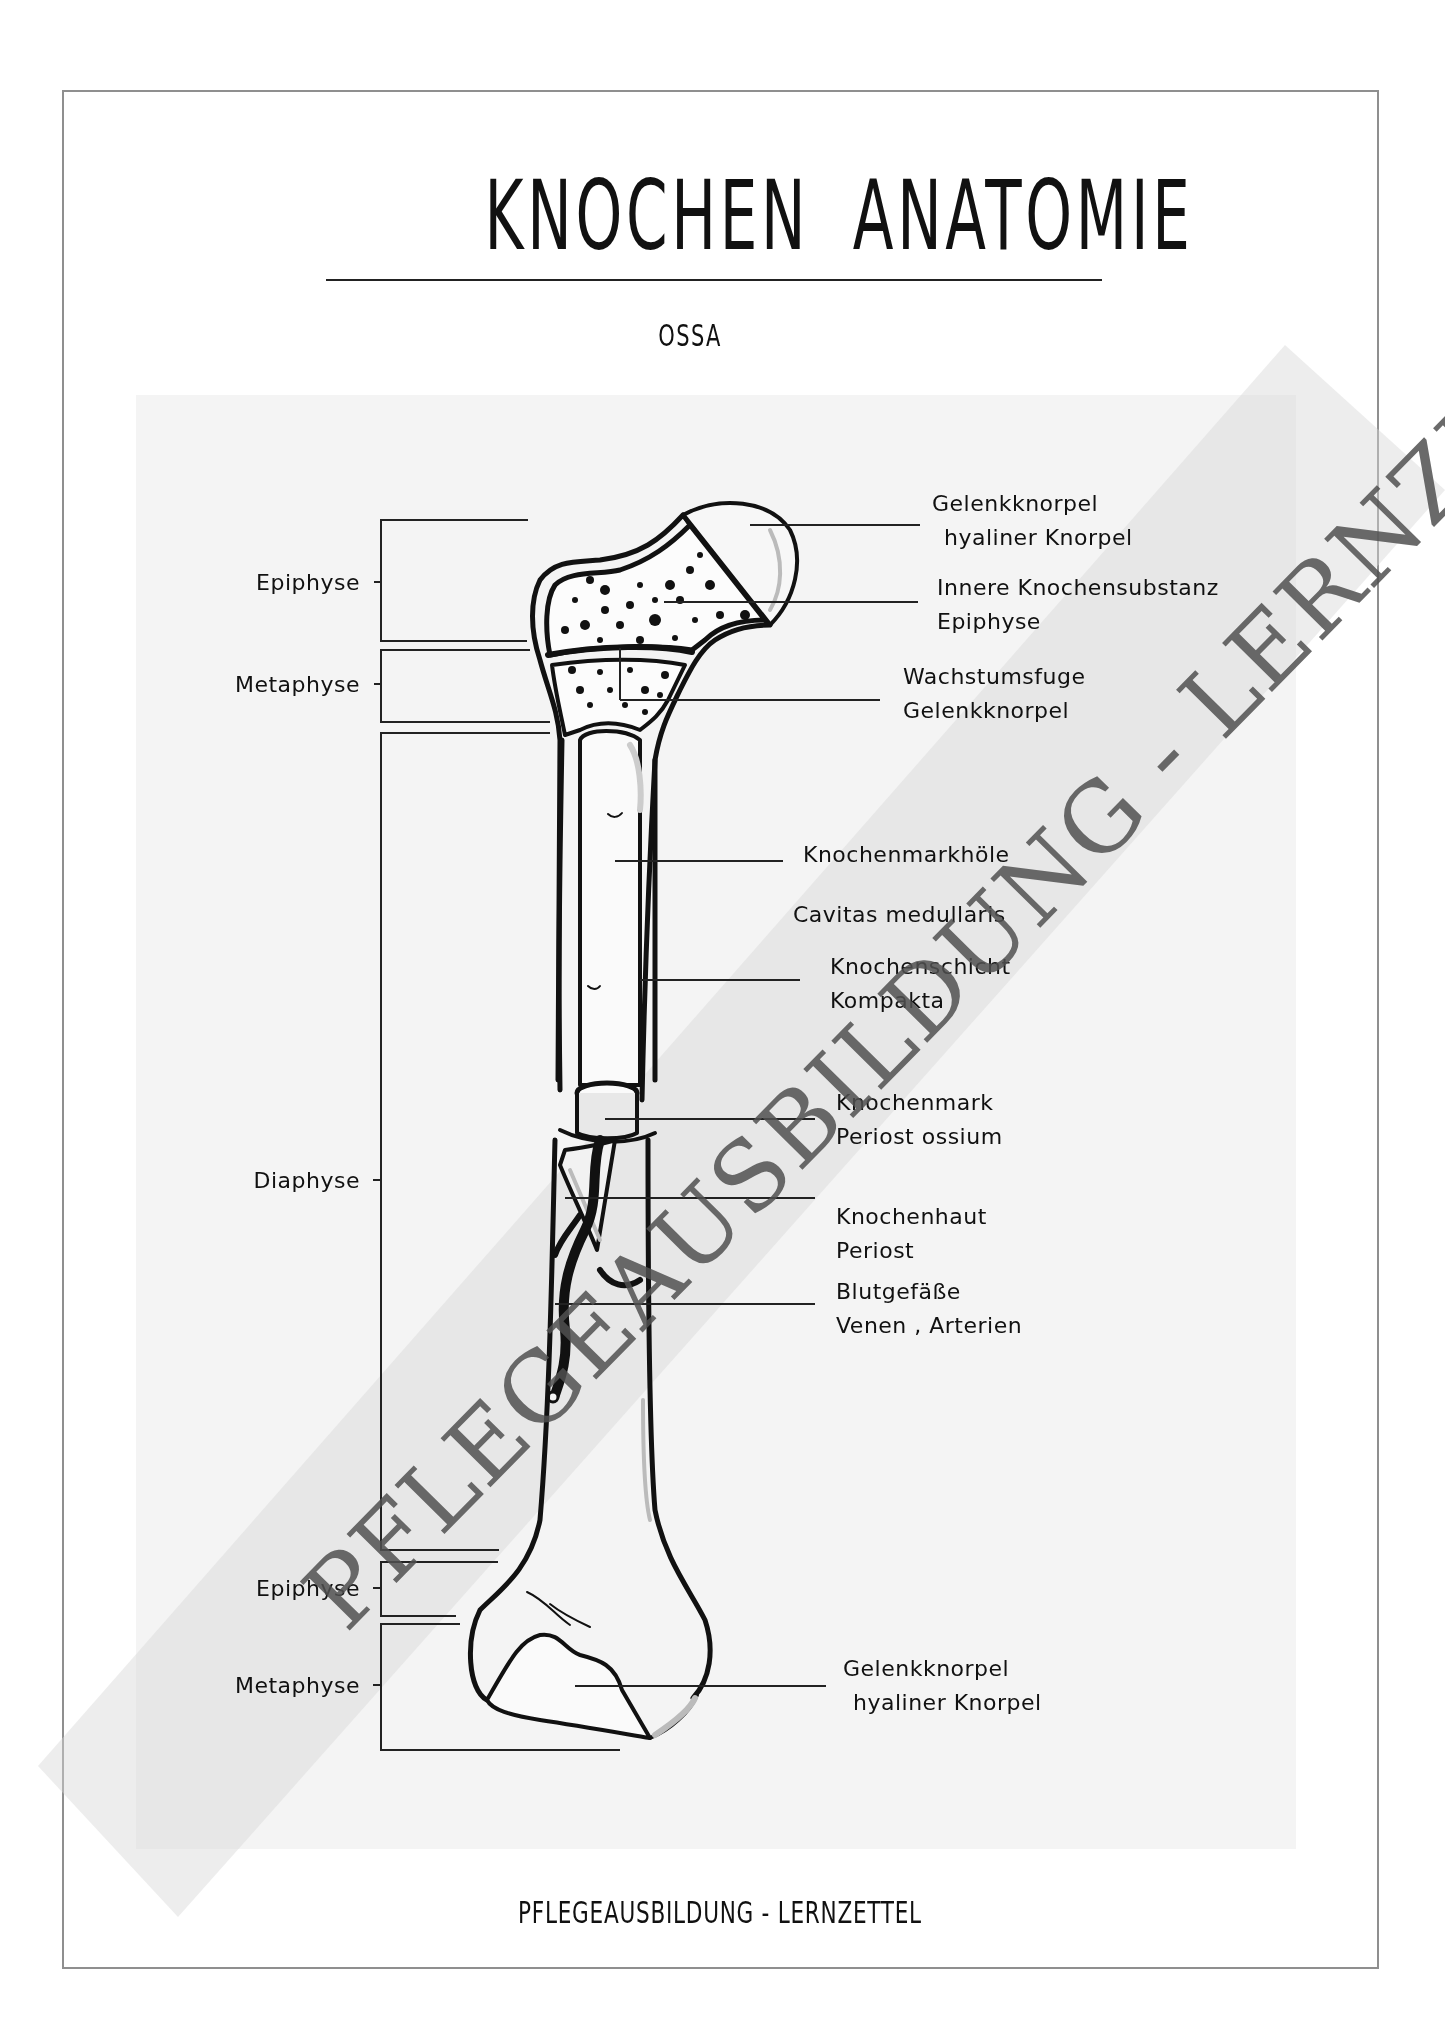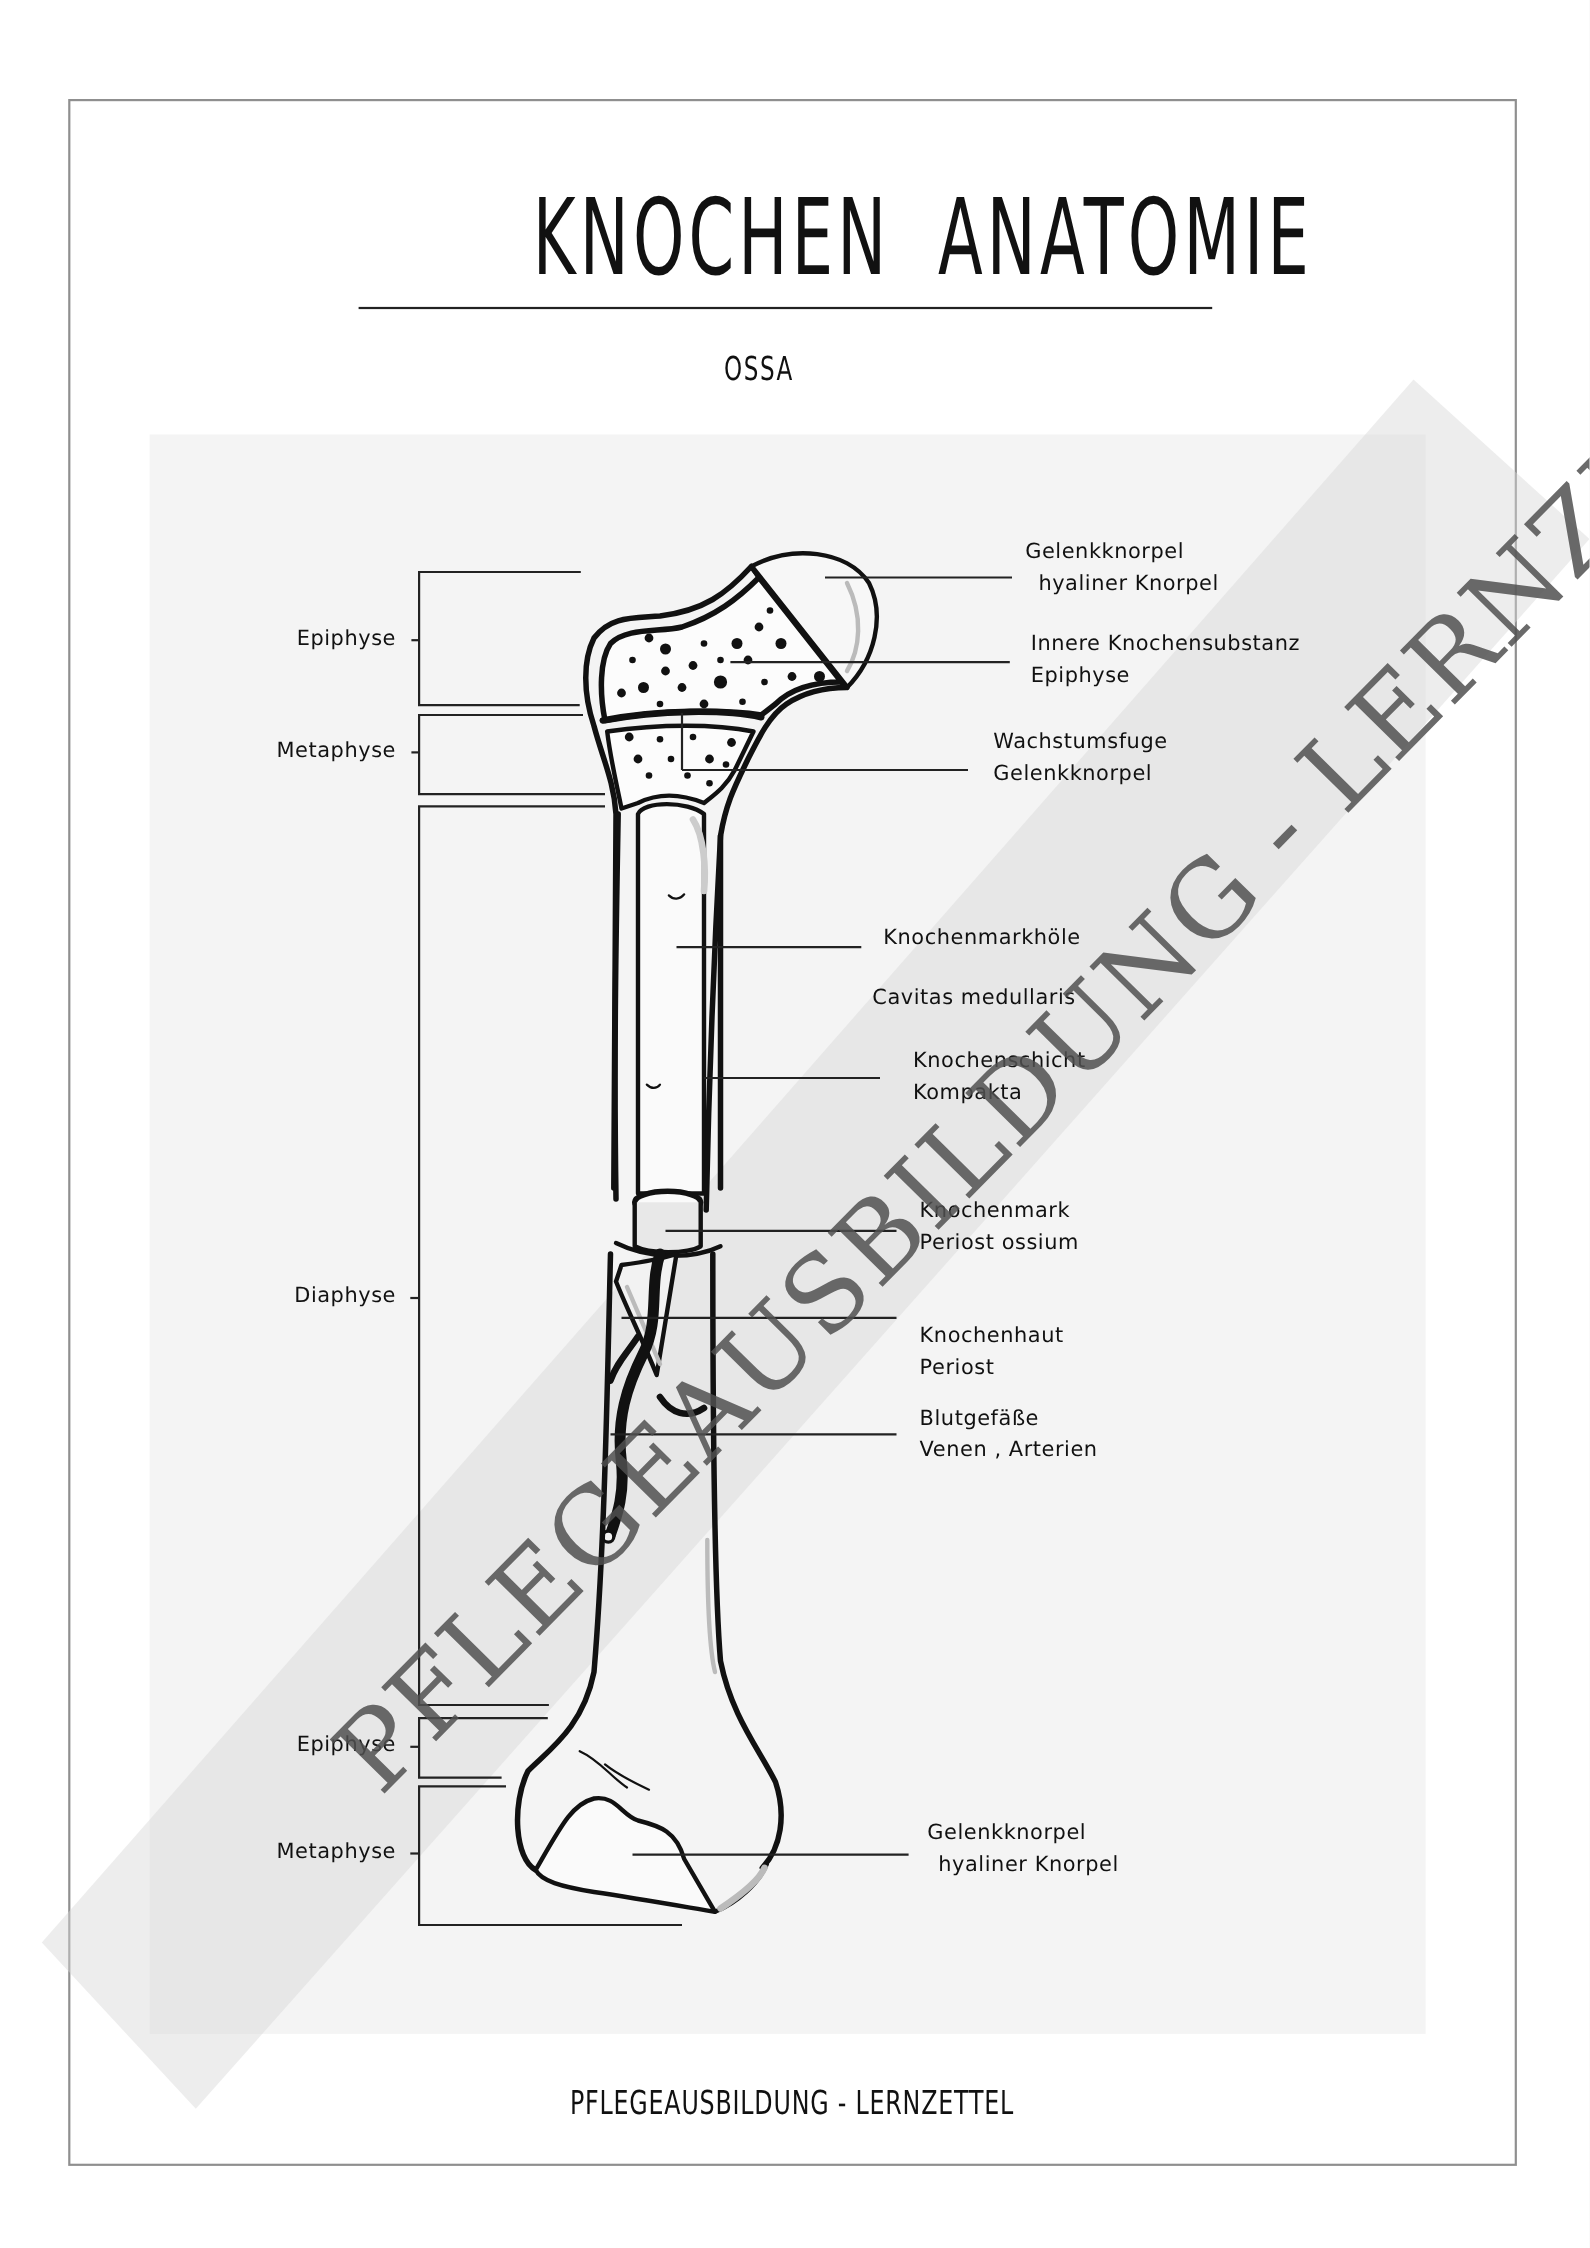--- a/index.html
+++ b/index.html
@@ -55,21 +55,21 @@
       width: 1160px; height: 1454px;
       background: #f4f4f4;
     }
     svg.diagram {
       position: absolute; left: 0; top: 0;
       width: 1445px; height: 2044px;
     }
     .label {
       position: absolute;
       font-family: "DejaVu Sans", sans-serif;
-      font-size: 19px;
+      font-size: 22px;
       color: #111;
       white-space: nowrap;
       line-height: 1.55;
       letter-spacing: 0.5px;
     }
     .label .l2 { display: block; }
     .left-label { text-align: right; }
     .footer {
       position: absolute;
       left: 420px; top: 1895px;

